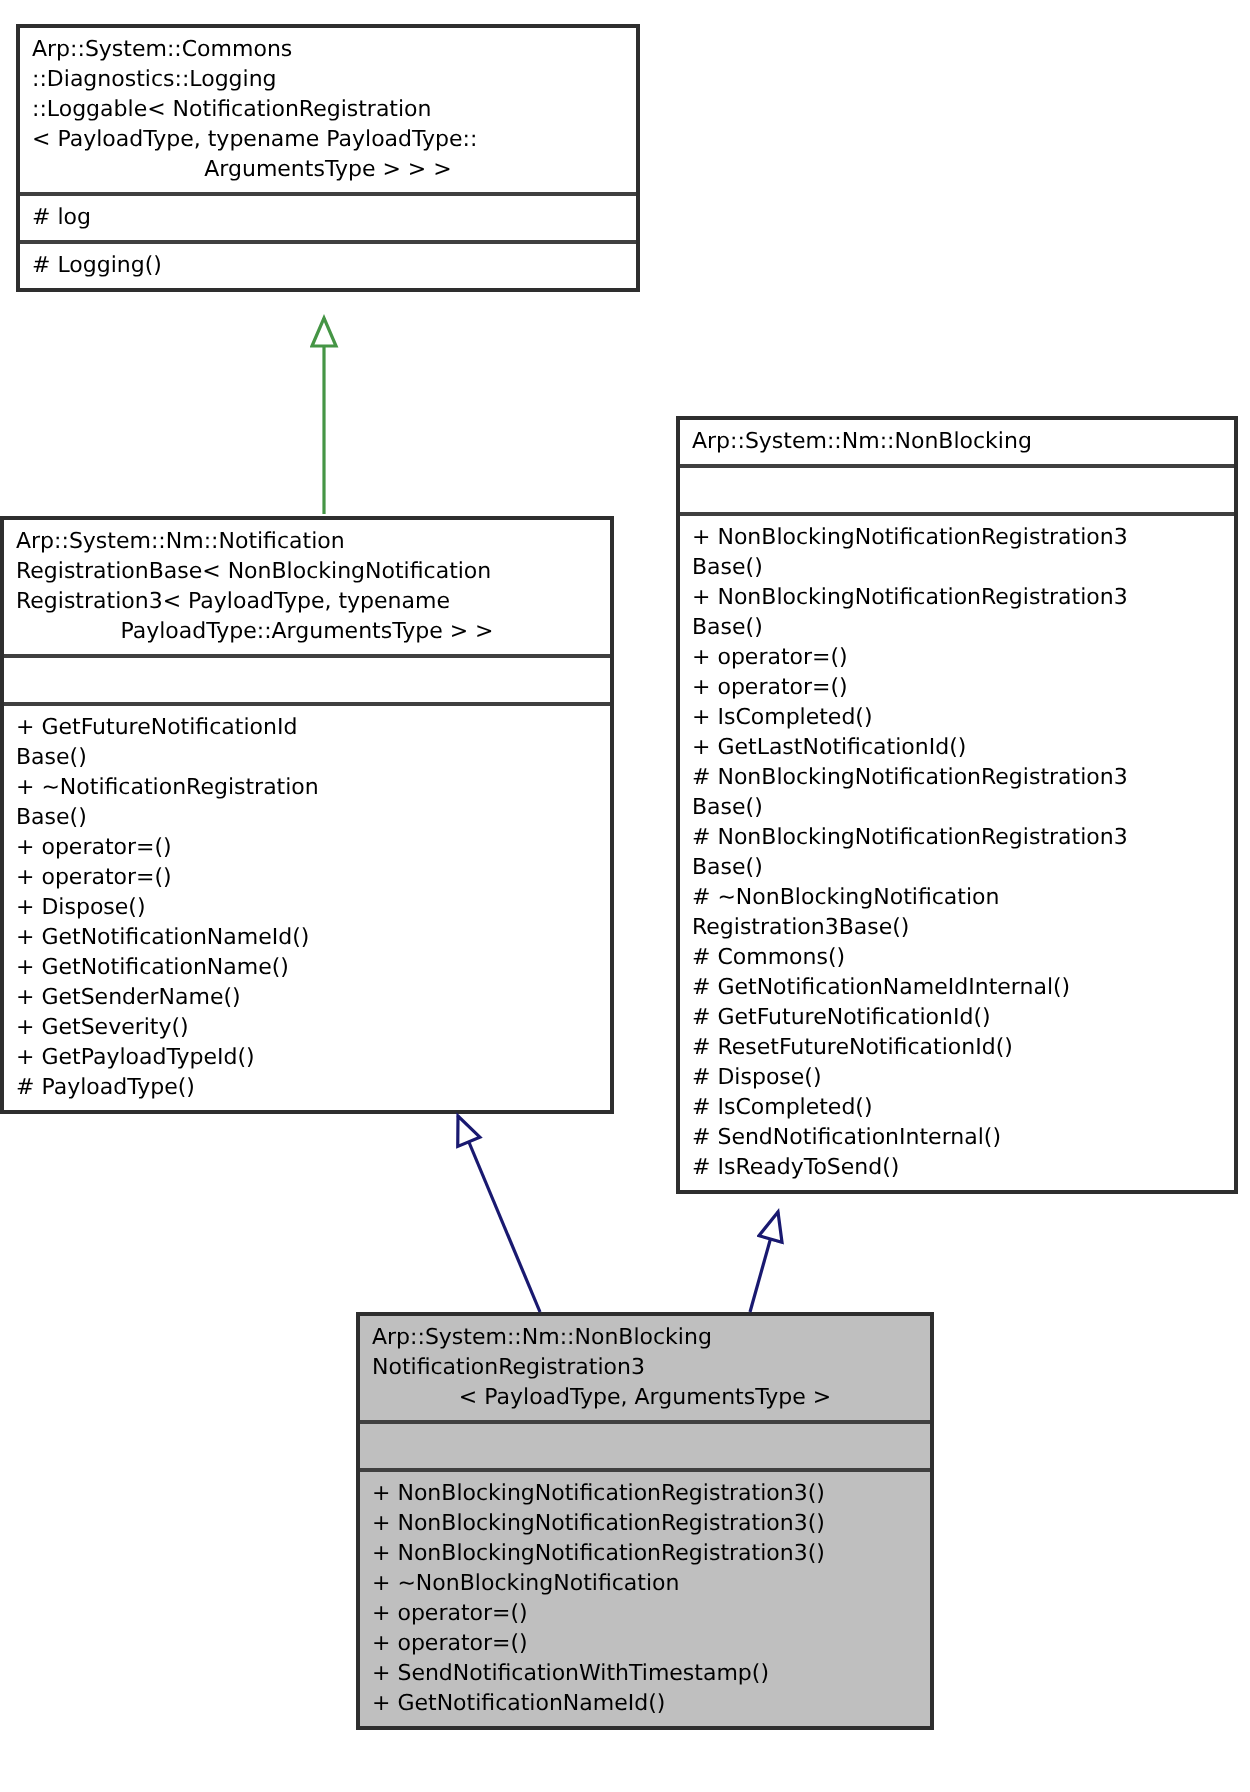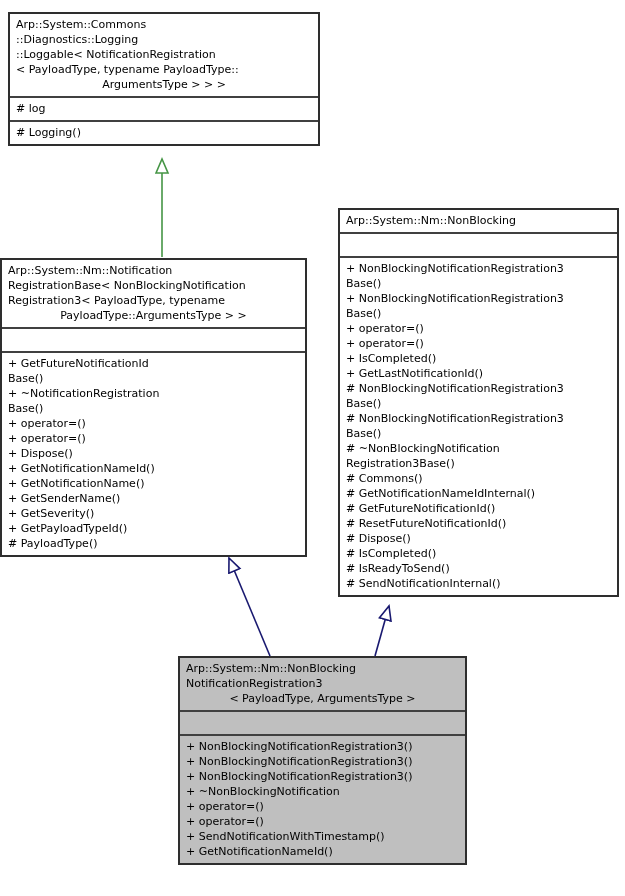--- a/index.html
+++ b/index.html
@@ -105,22 +105,22 @@
         <div class="line"># NonBlockingNotificationRegistration3</div>
         <div class="line">Base()</div>
         <div class="line"># ~NonBlockingNotification</div>
         <div class="line">Registration3Base()</div>
         <div class="line"># Commons()</div>
         <div class="line"># GetNotificationNameIdInternal()</div>
         <div class="line"># GetFutureNotificationId()</div>
         <div class="line"># ResetFutureNotificationId()</div>
         <div class="line"># Dispose()</div>
         <div class="line"># IsCompleted()</div>
+        <div class="line"># SendNotificationInternal()</div>
         <div class="line"># IsReadyToSend()</div>
-        <div class="line"># SendNotificationInternal()</div>
       </div>
   </div>
 
   <div class="classbox pos-3 highlight">
     <div class="compartment title">
         <div class="line">Arp::System::Nm::NonBlocking</div>
         <div class="line">NotificationRegistration3</div>
         <div class="line center">&lt; PayloadType, ArgumentsType &gt;</div>
       </div>
     <div class="compartment attrs"></div>

